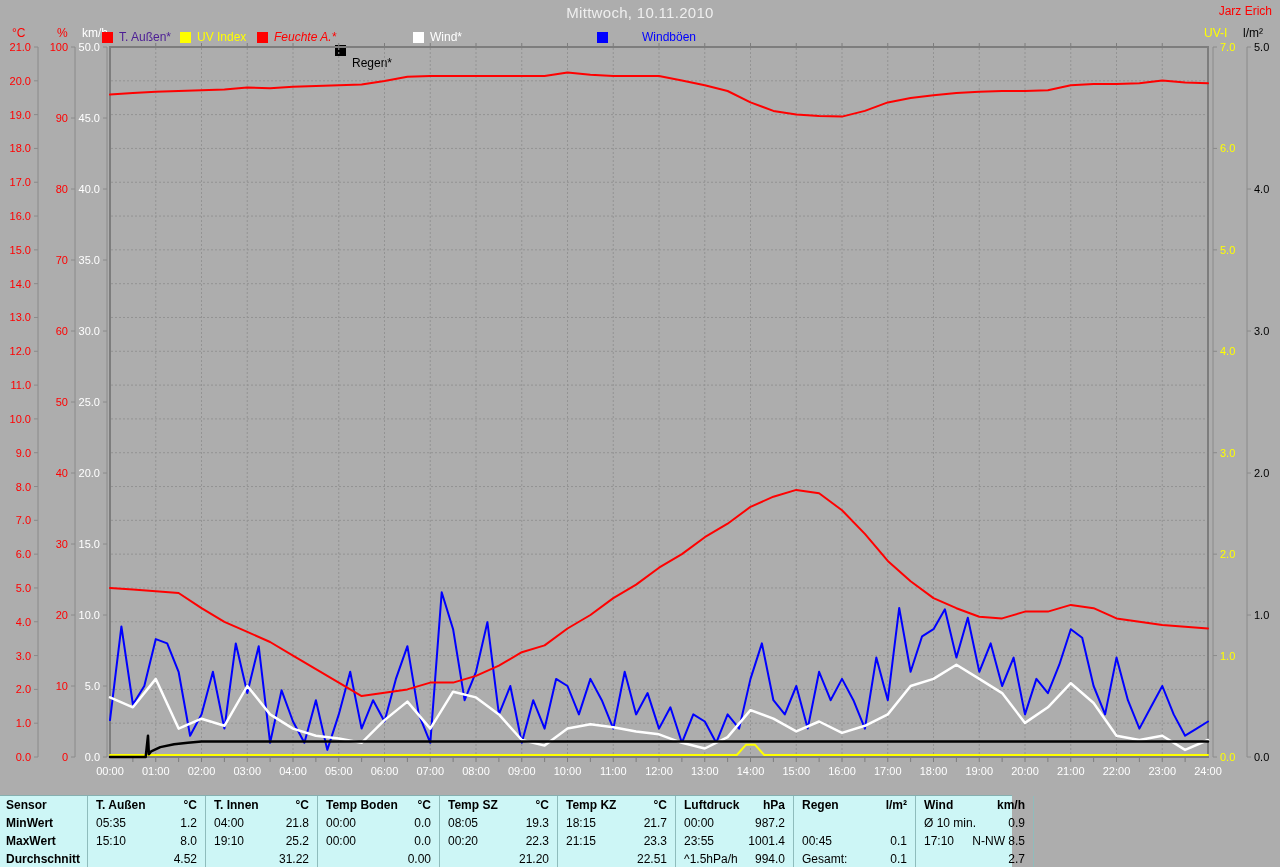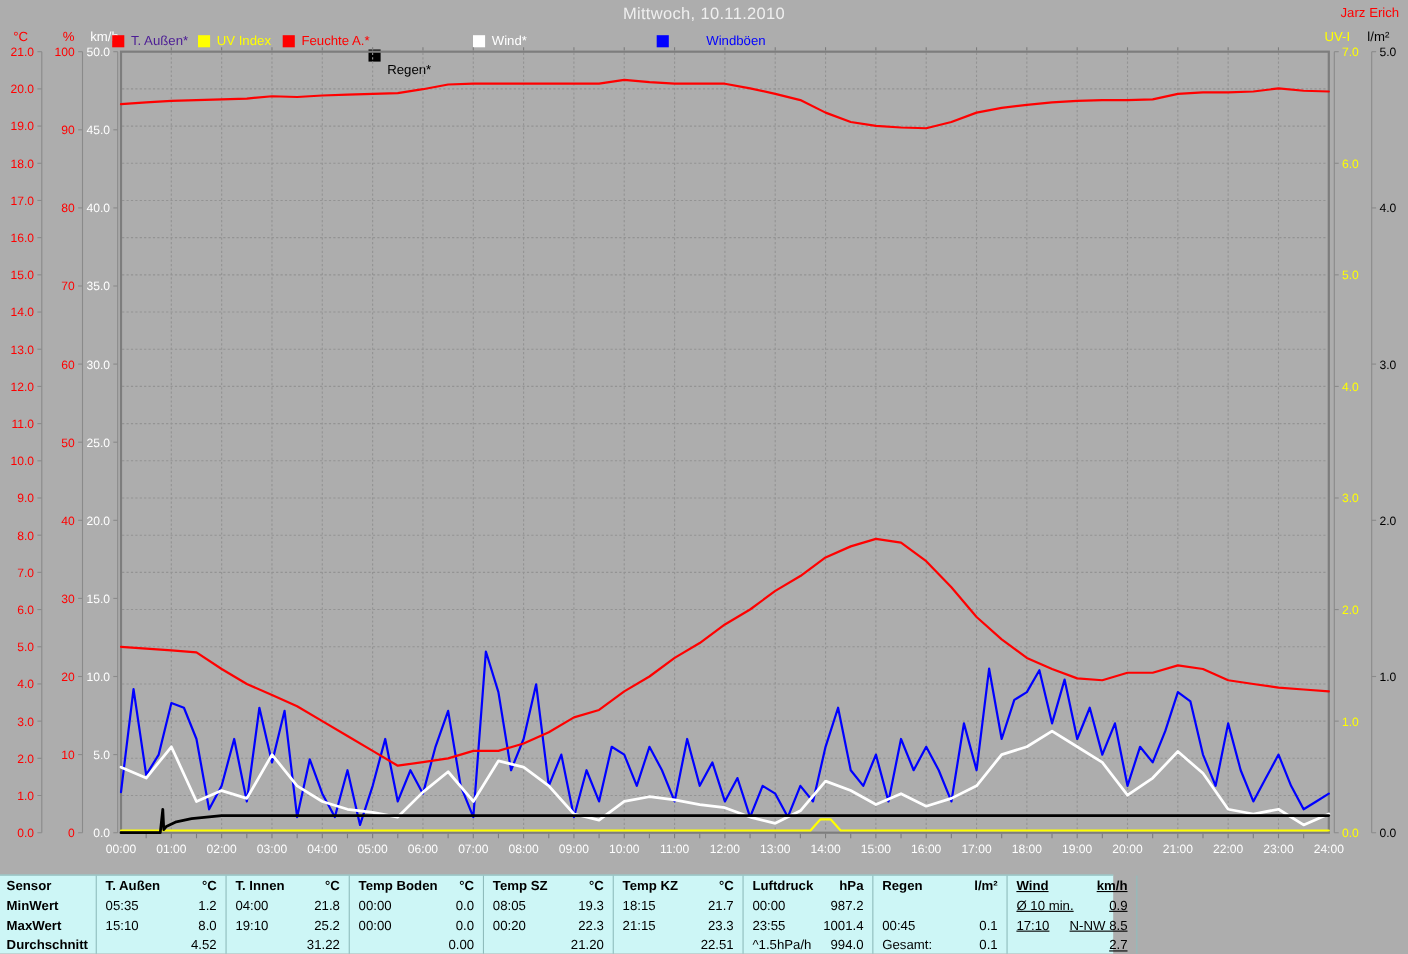--- a/index.html
+++ b/index.html
@@ -48,27 +48,27 @@
     <div class="legend-item" style="left: 102px;">
       <span class="legend-swatch" style="background: rgb(255, 0, 0);"></span>
       <span style="color: #4c1d95;">T. Außen*</span>
     </div>
     <div class="legend-item" style="left: 180px;">
       <span class="legend-swatch" style="background: rgb(255, 255, 0);"></span>
       <span style="color: rgb(255, 255, 0);">UV Index</span>
     </div>
     <div class="legend-item" style="left: 257px;">
       <span class="legend-swatch" style="background: rgb(255, 0, 0);"></span>
-      <span style="color: rgb(255, 0, 0);">Feuchte A.*</span>
+      <span style="color: rgb(255, 0, 0); font-style: italic;">Feuchte A.*</span>
     </div>
     <div class="legend-item" style="left: 335px;">
       <span class="legend-swatch" style="background: rgb(0, 0, 0);"></span>
       <span style="color: rgb(0, 0, 0); margin-top: 26px;">Regen*</span>
     </div>
-    <div class="legend-item" style="left: 430px; align-items: center;">
+    <div class="legend-item" style="left: 413px; align-items: center;">
       <span class="legend-swatch" style="background: rgb(255, 255, 255);"></span>
       <span style="color: rgb(255, 255, 255);">Wind*</span>
     </div>
     <div class="legend-item" style="left: 597px;">
       <span class="legend-swatch" style="background: rgb(0, 0, 255);"></span>
       <span style="color: rgb(0, 0, 255); margin-left: 28px;">Windböen</span>
     </div>
   </div>
 
 <svg id="chart" width="1280" height="795" viewBox="0 0 1280 795">
@@ -490,21 +490,21 @@
       </div>
       <div class="srow">
         <span class="lft">00:45</span>
         <span class="rgt">0.1</span>
       </div>
       <div class="srow">
         <span class="lft">Gesamt:</span>
         <span class="rgt">0.1</span>
       </div>
     </div>
-    <div class="scol" style="width: 118px; text-decoration: underline;">
+    <div class="scol" style="width: 118px;">
       <div class="srow">
         <span class="lft bold">Wind</span>
         <span class="rgt bold">km/h</span>
       </div>
       <div class="srow">
         <span class="lft">Ø 10 min.</span>
         <span class="rgt">0.9</span>
       </div>
       <div class="srow">
         <span class="lft">17:10</span>

